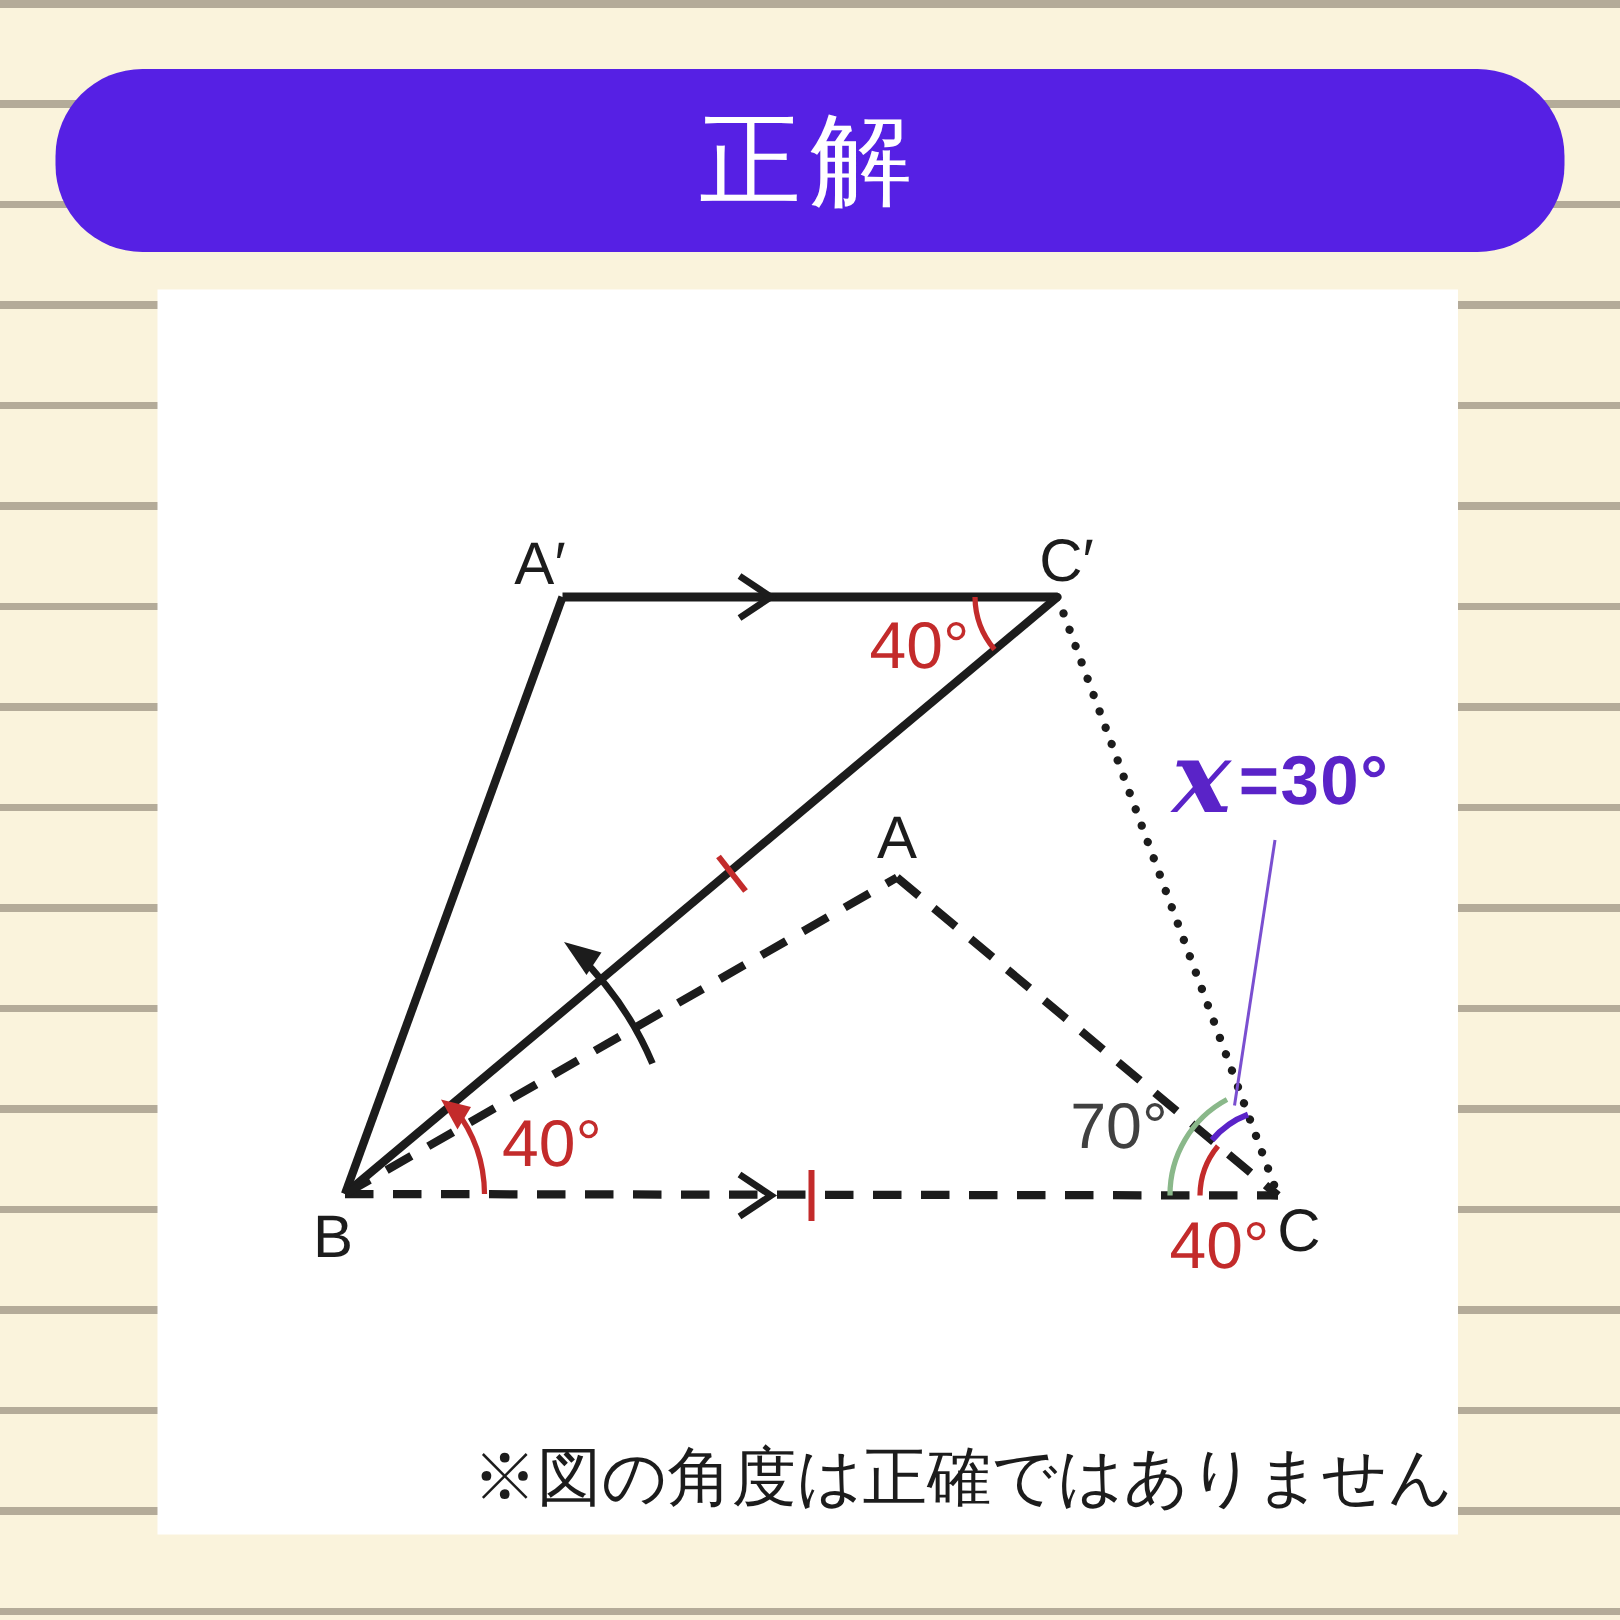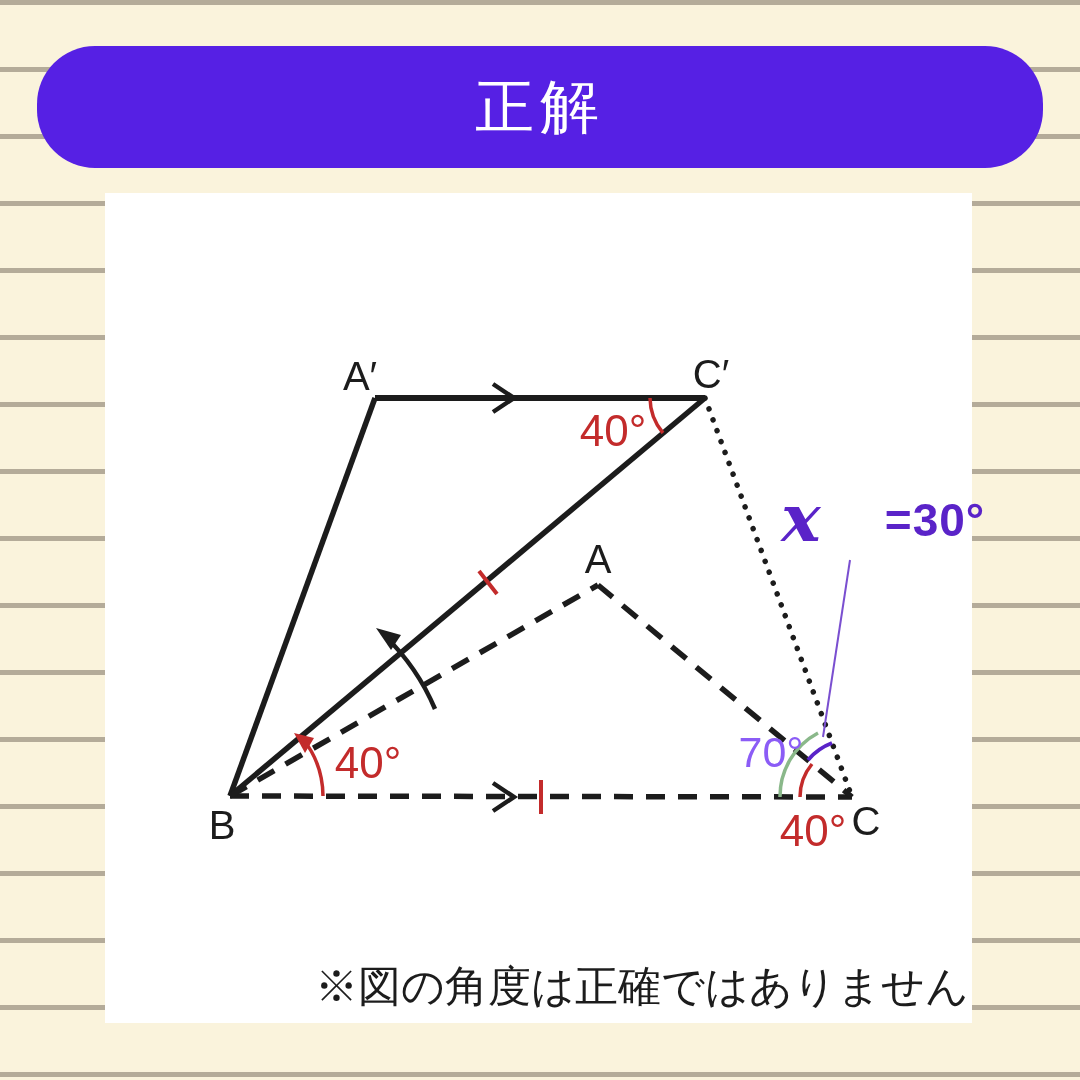--- a/index.html
+++ b/index.html
@@ -8,34 +8,34 @@
     background-color:#faf3dc;
     background-image:repeating-linear-gradient(to bottom,#b4ab99 0 5px,transparent 5px 67px);
     font-family:"Liberation Sans",sans-serif;
   }
   .banner{
     position:absolute;left:37px;top:46px;width:1006px;height:122px;
     background:#5620e4;border-radius:58px;
     display:flex;align-items:center;justify-content:center;
   }
   .banner-title{
-    color:#ffffff;font-size:59px;font-weight:500;letter-spacing:6px;
+    color:#ffffff;font-size:68px;font-weight:500;letter-spacing:6px;
     font-family:Liberation Sans, sans-serif;line-height:1;
   }
   .panel{
     position:absolute;left:105px;top:193px;width:867px;height:830px;
     background:#ffffff;
   }
   svg.geo{position:absolute;left:0;top:0;width:1080px;height:1080px;}
   .lbl{
     position:absolute;transform:translate(-50%,-50%);
     color:#1c1c1c;font-size:40px;line-height:1;white-space:nowrap;
   }
   .lbl.red{color:#c32b2b;font-size:44px;text-align:right;}
-  .lbl.green{color:#8b5cf6;font-size:43px;margin-left:25px;}
+  .lbl.green{color:#404040;font-size:43px;}
   .lbl.purple{color:#5a23c8;}
   .x-var{
     font-family:"DejaVu Serif",serif;font-style:italic;font-weight:bold;
     font-size:66px;
   }
   .x-val{font-weight:bold;font-size:46px;letter-spacing:1px;}
   .note{font-size:43px;color:#1c1c1c;}
 </style>
 </head>
 <body>
@@ -84,15 +84,15 @@
 <div class="lbl" style="left:598px;top:559px;">A</div>
 <div class="lbl" style="left:222px;top:825px;">B</div>
 <div class="lbl" style="left:866px;top:821px;">C</div>
 
 <div class="lbl red" style="left:613px;top:431px;">40°</div>
 <div class="lbl red" style="left:368px;top:763px;">40°</div>
 <div class="lbl green" style="left:746px;top:752px;">70°</div>
 <div class="lbl red" style="left:813px;top:831px;">40°</div>
 
 <div class="lbl purple x-var" style="left:801px;top:518px;">x</div>
-<div class="lbl purple x-val" style="left:935px;top:520px;">=30°</div>
+<div class="lbl purple x-val" style="left:876px;top:520px;">=30°</div>
 
 <div class="lbl note" style="left:642px;top:986px;">※図の角度は正確ではありません</div>
 
 </body></html>

